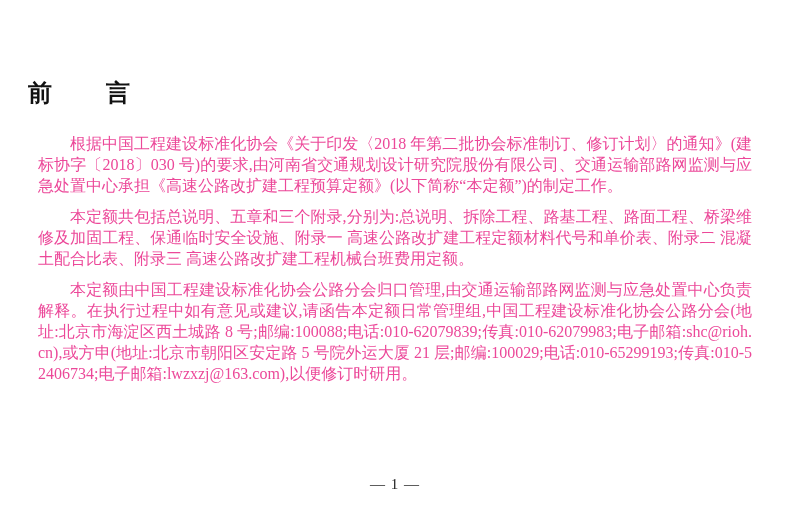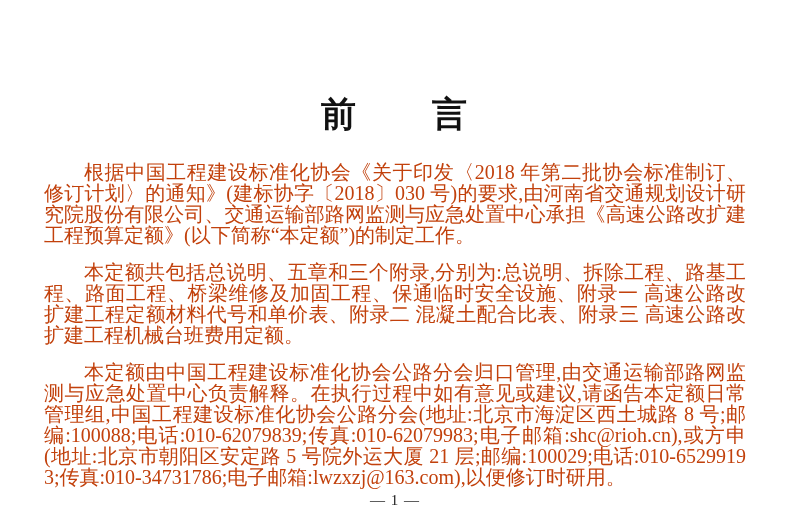--- a/index.html
+++ b/index.html
@@ -16,40 +16,39 @@
     position: relative;
   }
   .page {
     width: 100%;
     height: 100%;
     box-sizing: border-box;
     padding: 0 28px;
     position: relative;
   }
   .title {
-    margin: 16px;
+    margin: 0;
     padding-top: 80px;
-    text-align: center;
-    font-size: 35px;
+    font-size: 24px;
     font-weight: 700;
     letter-spacing: 2px;
     color: #111111;
     line-height: 1.1;
   }
   .body-text {
     margin-top: 27px;
   }
   .para {
-    margin: 16px;
-    font-size: 20px;
+    margin: 10px;
+    font-size: 16px;
     line-height: 21px;
     text-align: justify;
     text-indent: 2em;
     font-weight: 500;
-    color: #c2410c;
+    color: #ec4899;
     word-break: break-all;
   }
   .footer {
     position: absolute;
     left: 0;
     right: 0;
     bottom: 38px;
     text-align: center;
     font-size: 15px;
     color: #1d1d1d;
@@ -59,18 +58,18 @@
 </head>
 <body>
 
 <div class="page">
 
   <h1 class="title">前　　言</h1>
 
   <div class="body-text">
     <p class="para">根据中国工程建设标准化协会《关于印发〈2018 年第二批协会标准制订、修订计划〉的通知》(建标协字〔2018〕030 号)的要求,由河南省交通规划设计研究院股份有限公司、交通运输部路网监测与应急处置中心承担《高速公路改扩建工程预算定额》(以下简称“本定额”)的制定工作。</p>
     <p class="para">本定额共包括总说明、五章和三个附录,分别为:总说明、拆除工程、路基工程、路面工程、桥梁维修及加固工程、保通临时安全设施、附录一 高速公路改扩建工程定额材料代号和单价表、附录二 混凝土配合比表、附录三 高速公路改扩建工程机械台班费用定额。</p>
-    <p class="para">本定额由中国工程建设标准化协会公路分会归口管理,由交通运输部路网监测与应急处置中心负责解释。在执行过程中如有意见或建议,请函告本定额日常管理组,中国工程建设标准化协会公路分会(地址:北京市海淀区西土城路 8 号;邮编:100088;电话:010-62079839;传真:010-62079983;电子邮箱:shc@rioh.cn),或方申(地址:北京市朝阳区安定路 5 号院外运大厦 21 层;邮编:100029;电话:010-65299193;传真:010-34731786;电子邮箱:lwzxzj@163.com),以便修订时研用。</p>
+    <p class="para">本定额由中国工程建设标准化协会公路分会归口管理,由交通运输部路网监测与应急处置中心负责解释。在执行过程中如有意见或建议,请函告本定额日常管理组,中国工程建设标准化协会公路分会(地址:北京市海淀区西土城路 8 号;邮编:100088;电话:010-62079839;传真:010-62079983;电子邮箱:shc@rioh.cn),或方申(地址:北京市朝阳区安定路 5 号院外运大厦 21 层;邮编:100029;电话:010-65299193;传真:010-52406734;电子邮箱:lwzxzj@163.com),以便修订时研用。</p>
   </div>
 
   <div class="footer">— 1 —</div>
 
 </div>
 
 </body></html>

